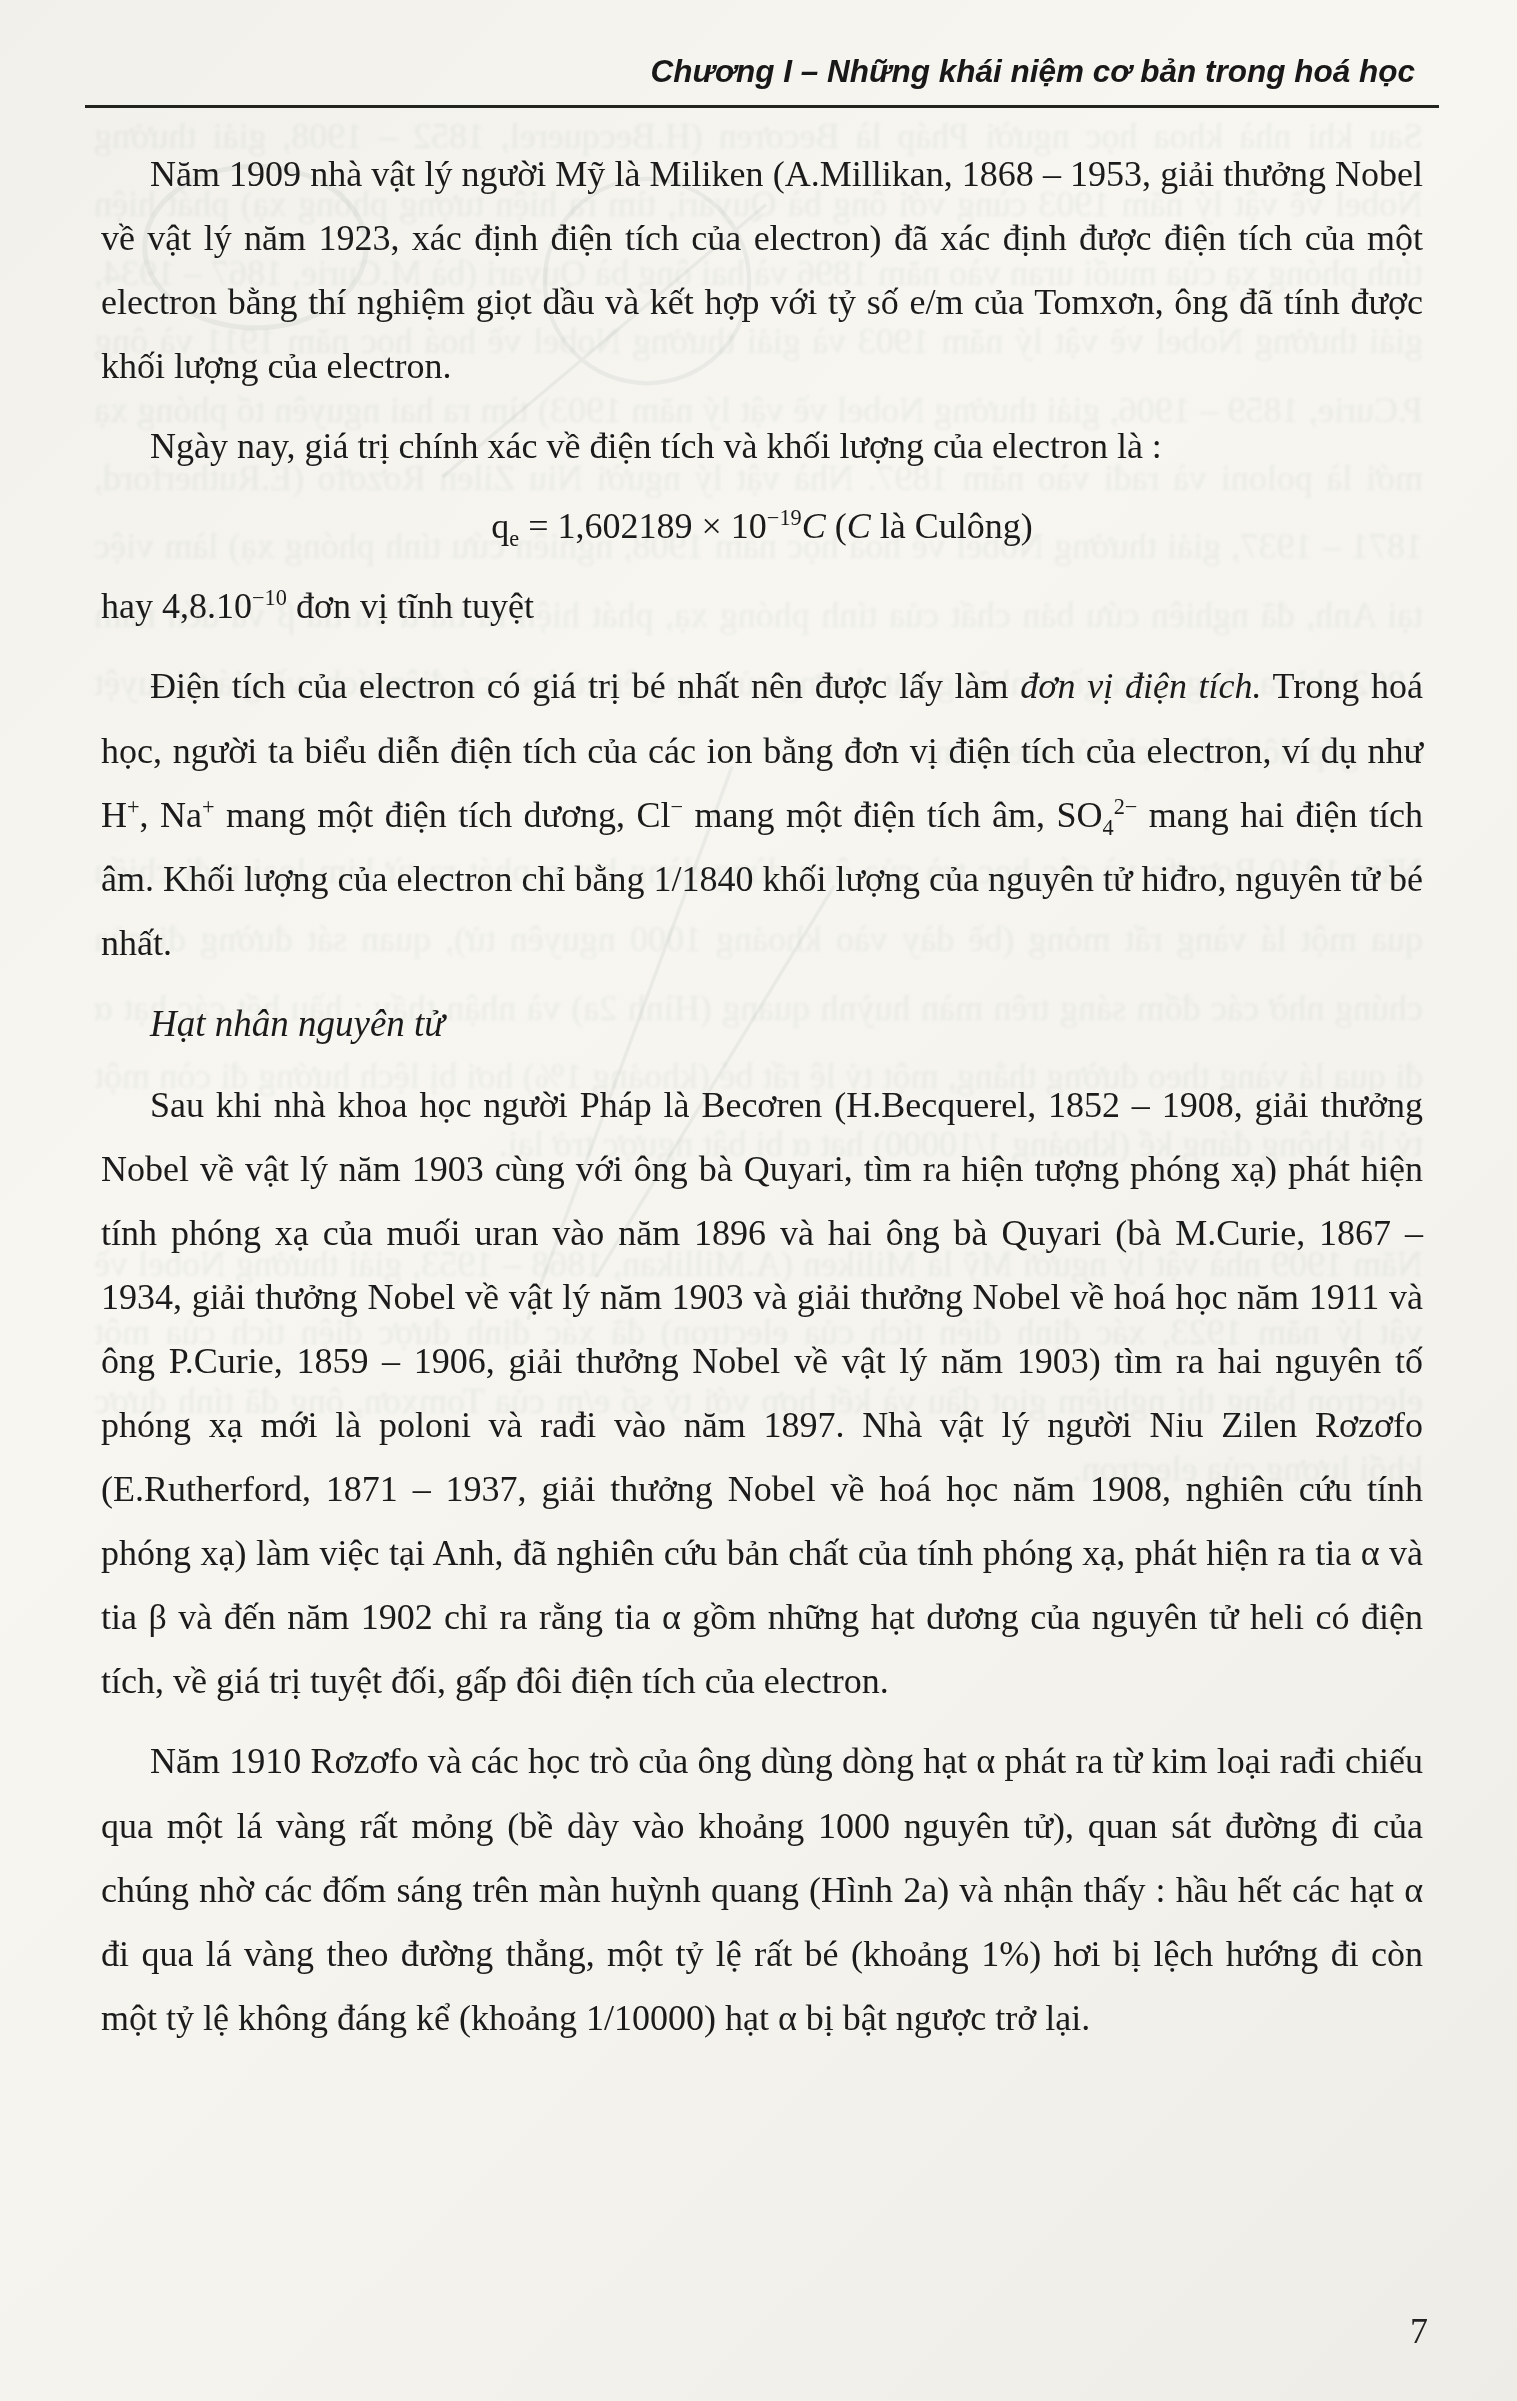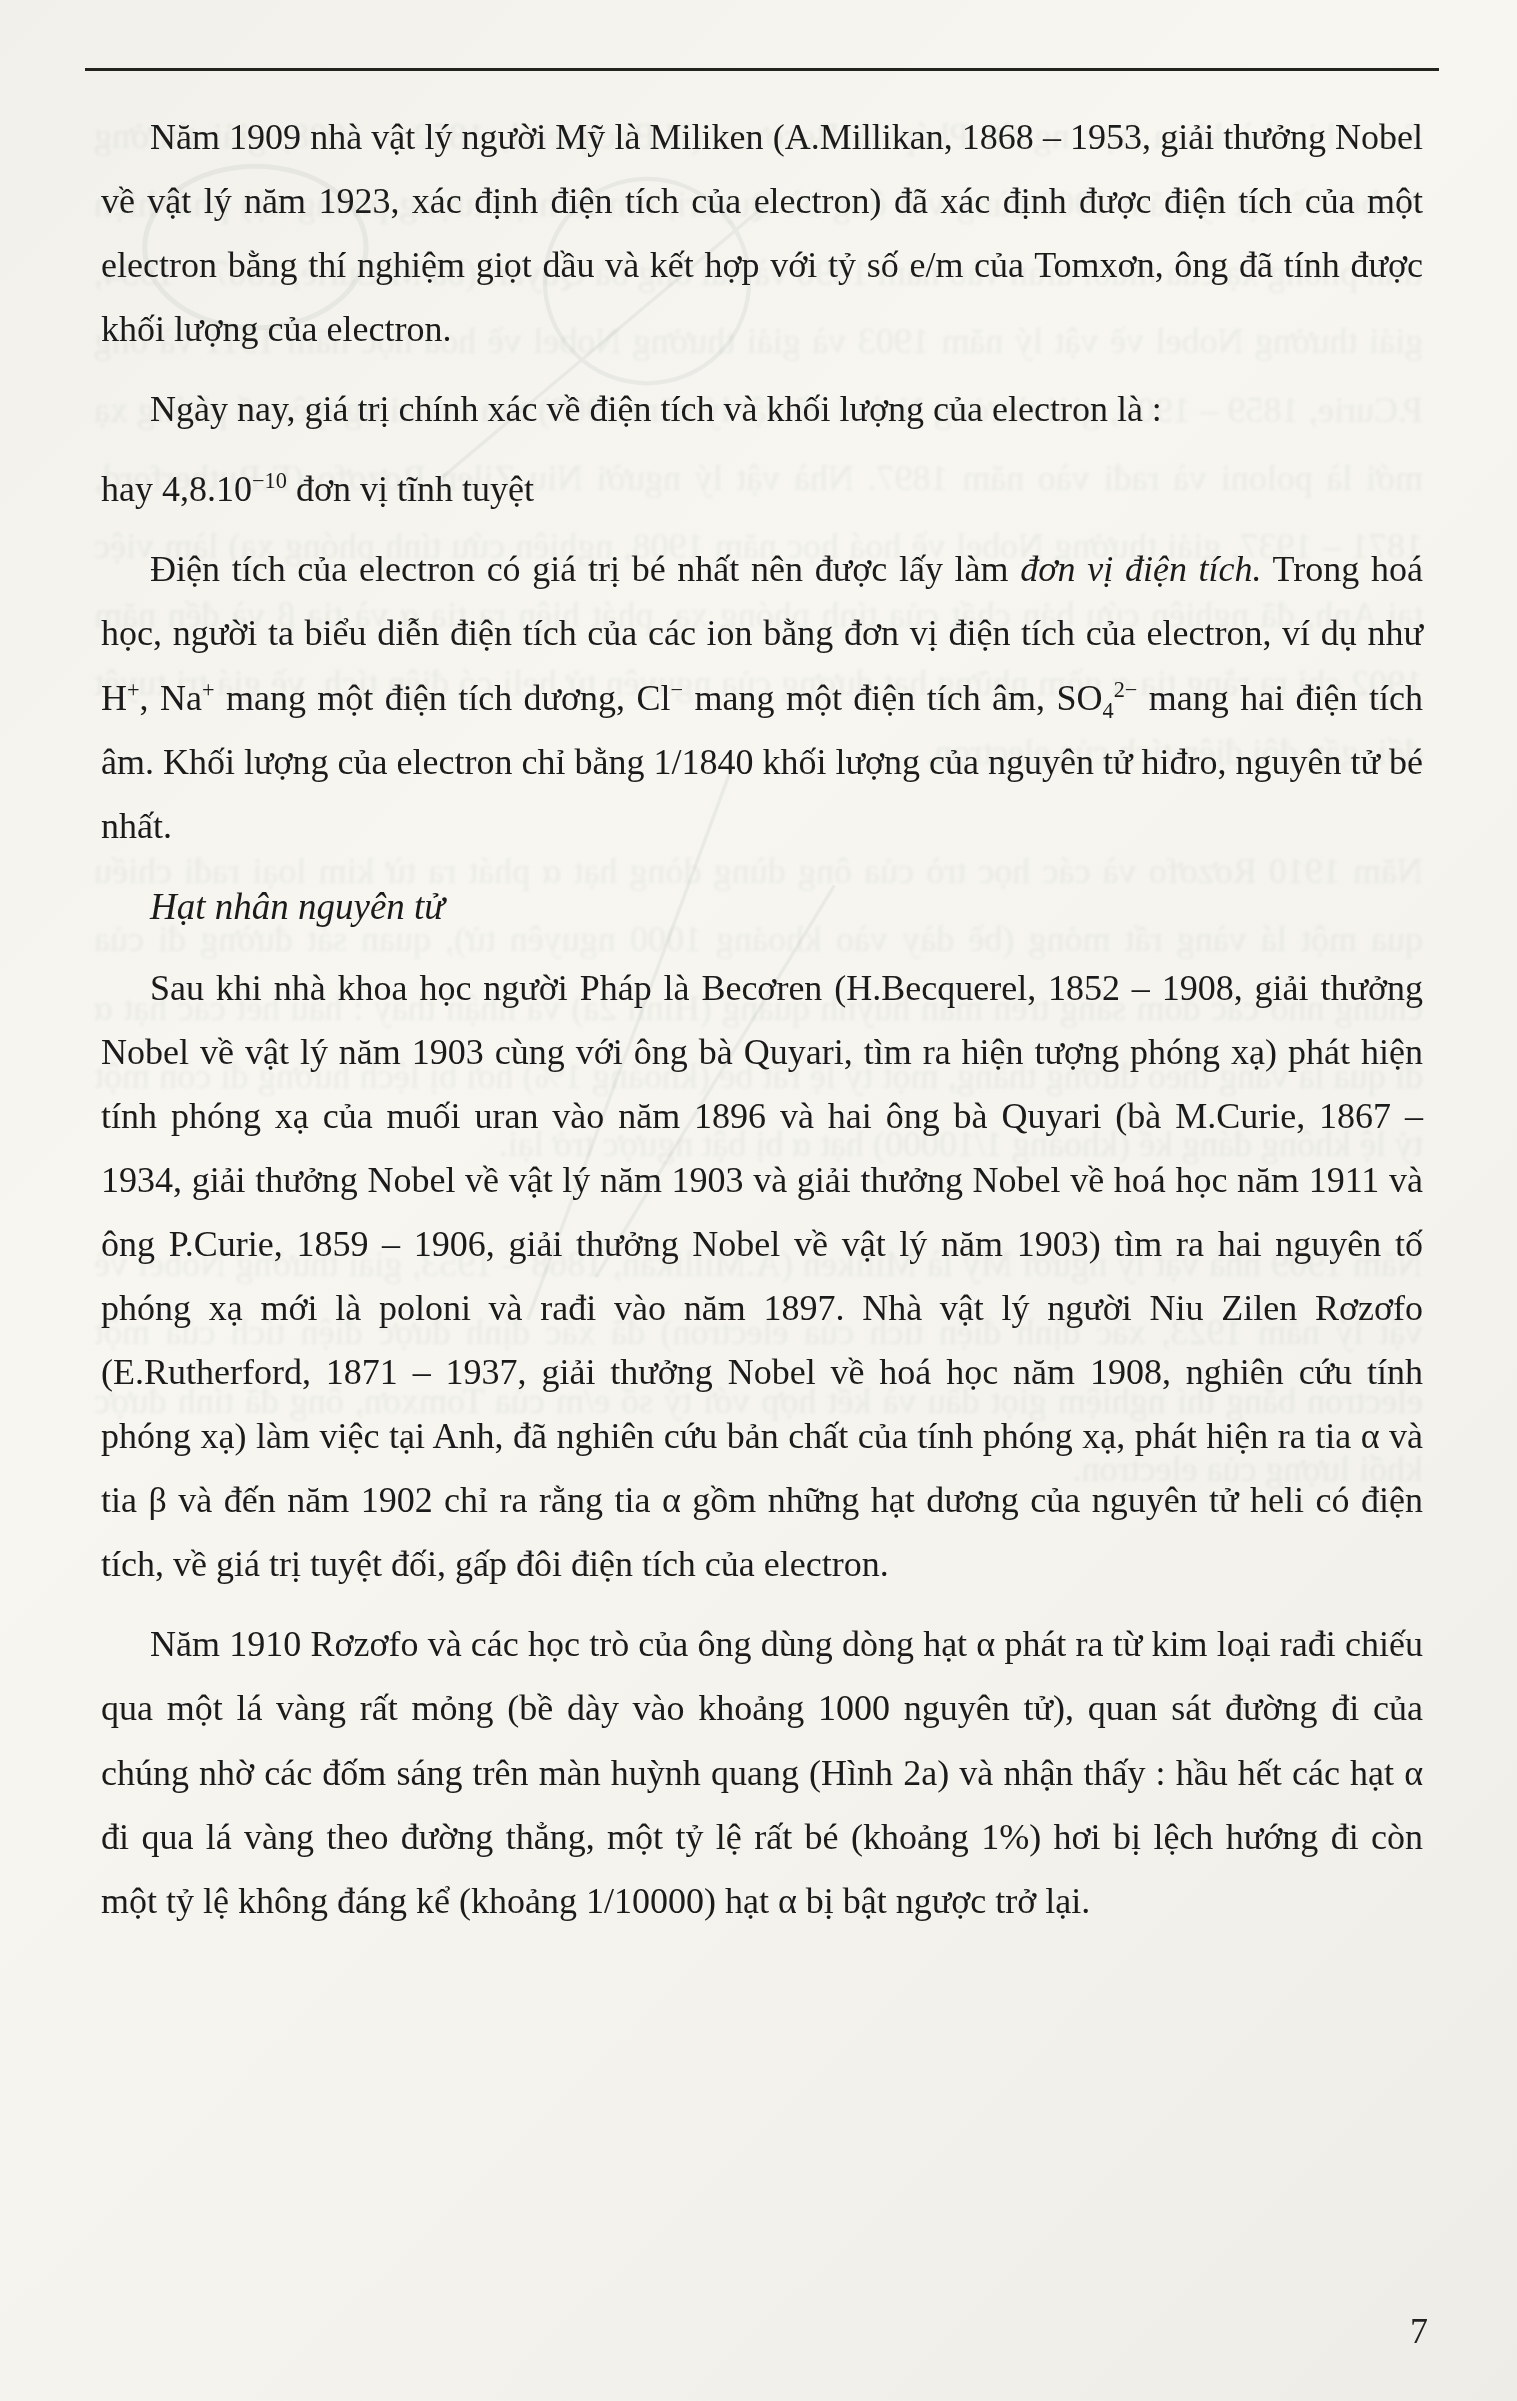--- a/index.html
+++ b/index.html
@@ -103,28 +103,30 @@
 <svg class="bleed-shapes" width="1517" height="2401" viewBox="0 0 1782 2820" aria-hidden="true">
   <ellipse cx="300" cy="290" rx="130" ry="95" fill="none" stroke="#2e4a41" stroke-width="6"></ellipse>
   <circle cx="760" cy="330" r="120" fill="none" stroke="#2e4a41" stroke-width="5"></circle>
   <line x1="520" y1="560" x2="900" y2="240" stroke="#2e4a41" stroke-width="4"></line>
   <line x1="620" y1="1550" x2="860" y2="900" stroke="#2e4a41" stroke-width="4"></line>
   <line x1="700" y1="1500" x2="980" y2="1040" stroke="#2e4a41" stroke-width="4"></line>
 </svg>
 
 <div class="page">
 
+  <div class="chapter-header">Chương I – Những khái niệm cơ bản trong hoá học</div>
   <div class="header-rule"></div>
 
   <div class="content">
 
     <p class="para">Năm 1909 nhà vật lý người Mỹ là Miliken (A.Millikan, 1868 – 1953, giải thưởng Nobel về vật lý năm 1923, xác định điện tích của electron) đã xác định được điện tích của một electron bằng thí nghiệm giọt dầu và kết hợp với tỷ số e/m của Tomxơn, ông đã tính được khối lượng của electron.</p>
 
     <p class="para">Ngày nay, giá trị chính xác về điện tích và khối lượng của electron là :</p>
 
+    <p class="formula"><span>q</span><sub>e</sub><span> = 1,602189 × 10</span><sup>−19</sup><span style="font-style: italic;">C</span><span> (</span><span style="font-style: italic;">C</span><span> là Culông)</span></p>
 
     <p class="esu-line"><span>hay 4,8.10</span><sup>−10</sup><span> đơn vị tĩnh tuyệt</span></p>
 
 
     <p class="para"><span>Điện tích của electron có giá trị bé nhất nên được lấy làm </span><span style="font-style: italic;">đơn vị điện tích.</span><span> Trong hoá học, người ta biểu diễn điện tích của các ion bằng đơn vị điện tích của electron, ví dụ như H</span><sup>+</sup><span>, Na</span><sup>+</sup><span> mang một điện tích dương, Cl</span><sup>−</sup><span> mang một điện tích âm, SO</span><sub>4</sub><sup>2−</sup><span> mang hai điện tích âm. Khối lượng của electron chỉ bằng 1/1840 khối lượng của nguyên tử hiđro, nguyên tử bé nhất.</span></p>
 
     <p class="section-heading">Hạt nhân nguyên tử</p>
 
     <p class="para">Sau khi nhà khoa học người Pháp là Becơren (H.Becquerel, 1852 – 1908, giải thưởng Nobel về vật lý năm 1903 cùng với ông bà Quyari, tìm ra hiện tượng phóng xạ) phát hiện tính phóng xạ của muối uran vào năm 1896 và hai ông bà Quyari (bà M.Curie, 1867 – 1934, giải thưởng Nobel về vật lý năm 1903 và giải thưởng Nobel về hoá học năm 1911 và ông P.Curie, 1859 – 1906, giải thưởng Nobel về vật lý năm 1903) tìm ra hai nguyên tố phóng xạ mới là poloni và rađi vào năm 1897. Nhà vật lý người Niu Zilen Rơzơfo (E.Rutherford, 1871 – 1937, giải thưởng Nobel về hoá học năm 1908, nghiên cứu tính phóng xạ) làm việc tại Anh, đã nghiên cứu bản chất của tính phóng xạ, phát hiện ra tia α và tia β và đến năm 1902 chỉ ra rằng tia α gồm những hạt dương của nguyên tử heli có điện tích, về giá trị tuyệt đối, gấp đôi điện tích của electron.</p>
 

